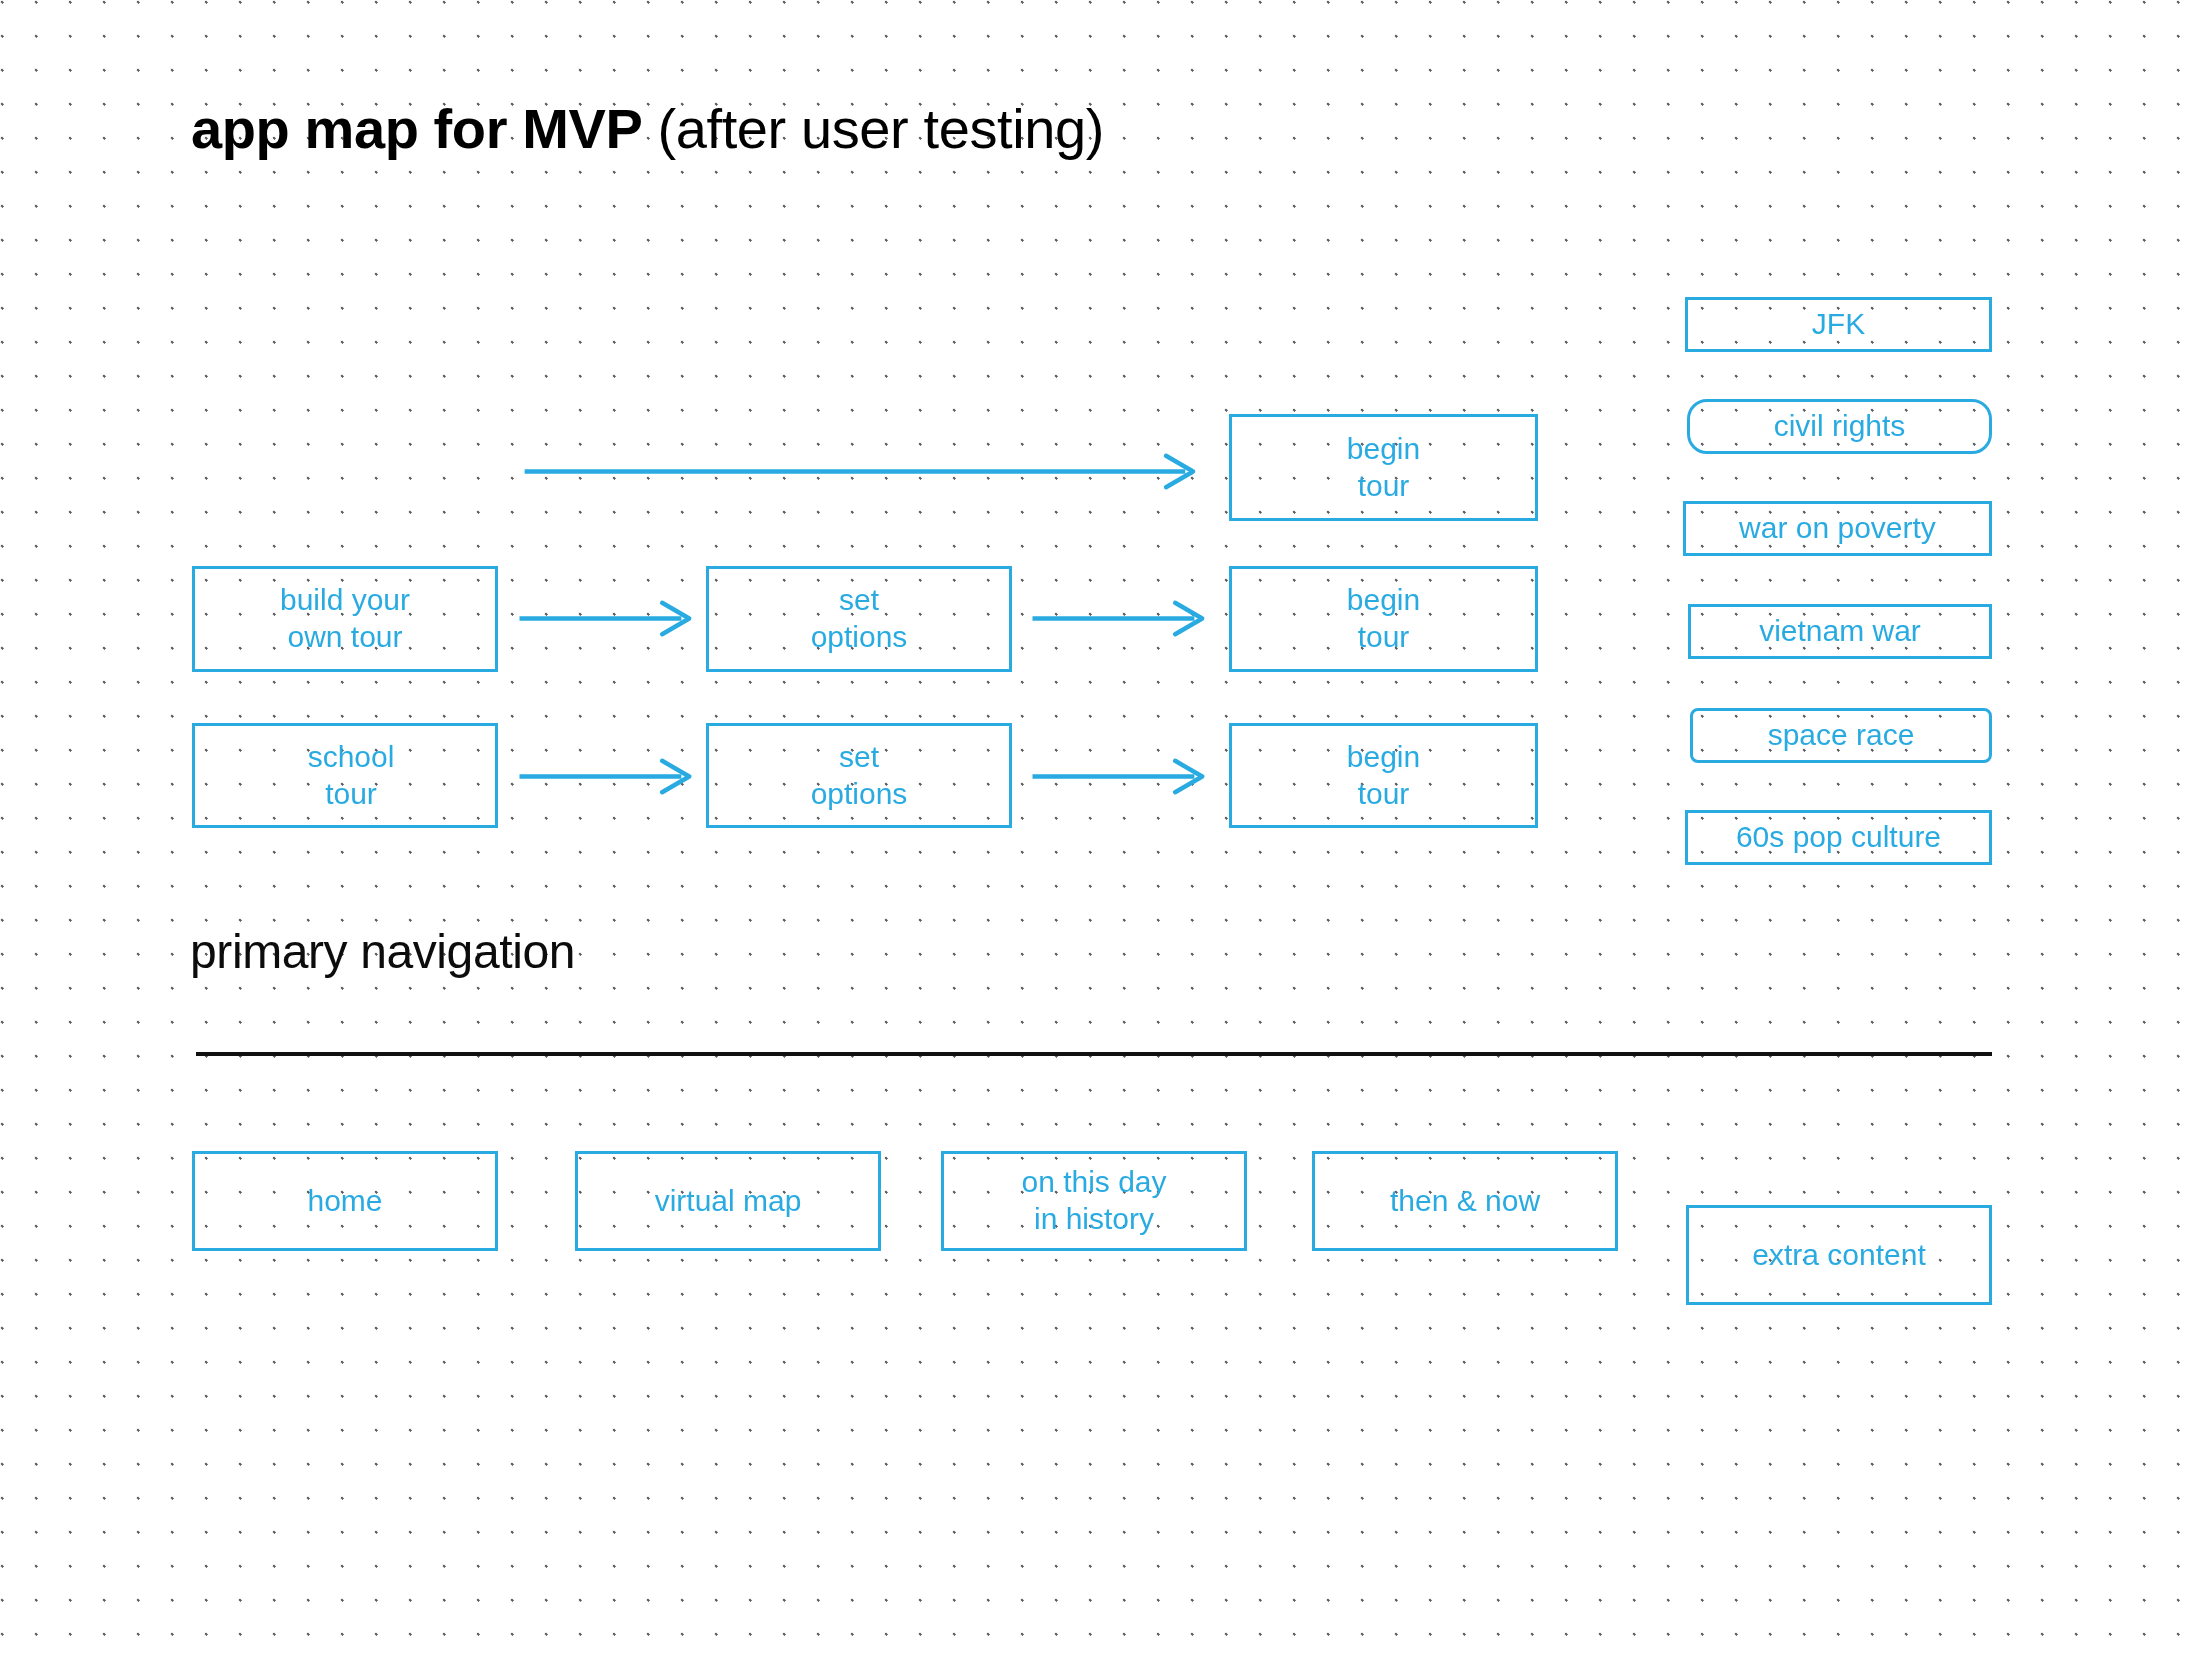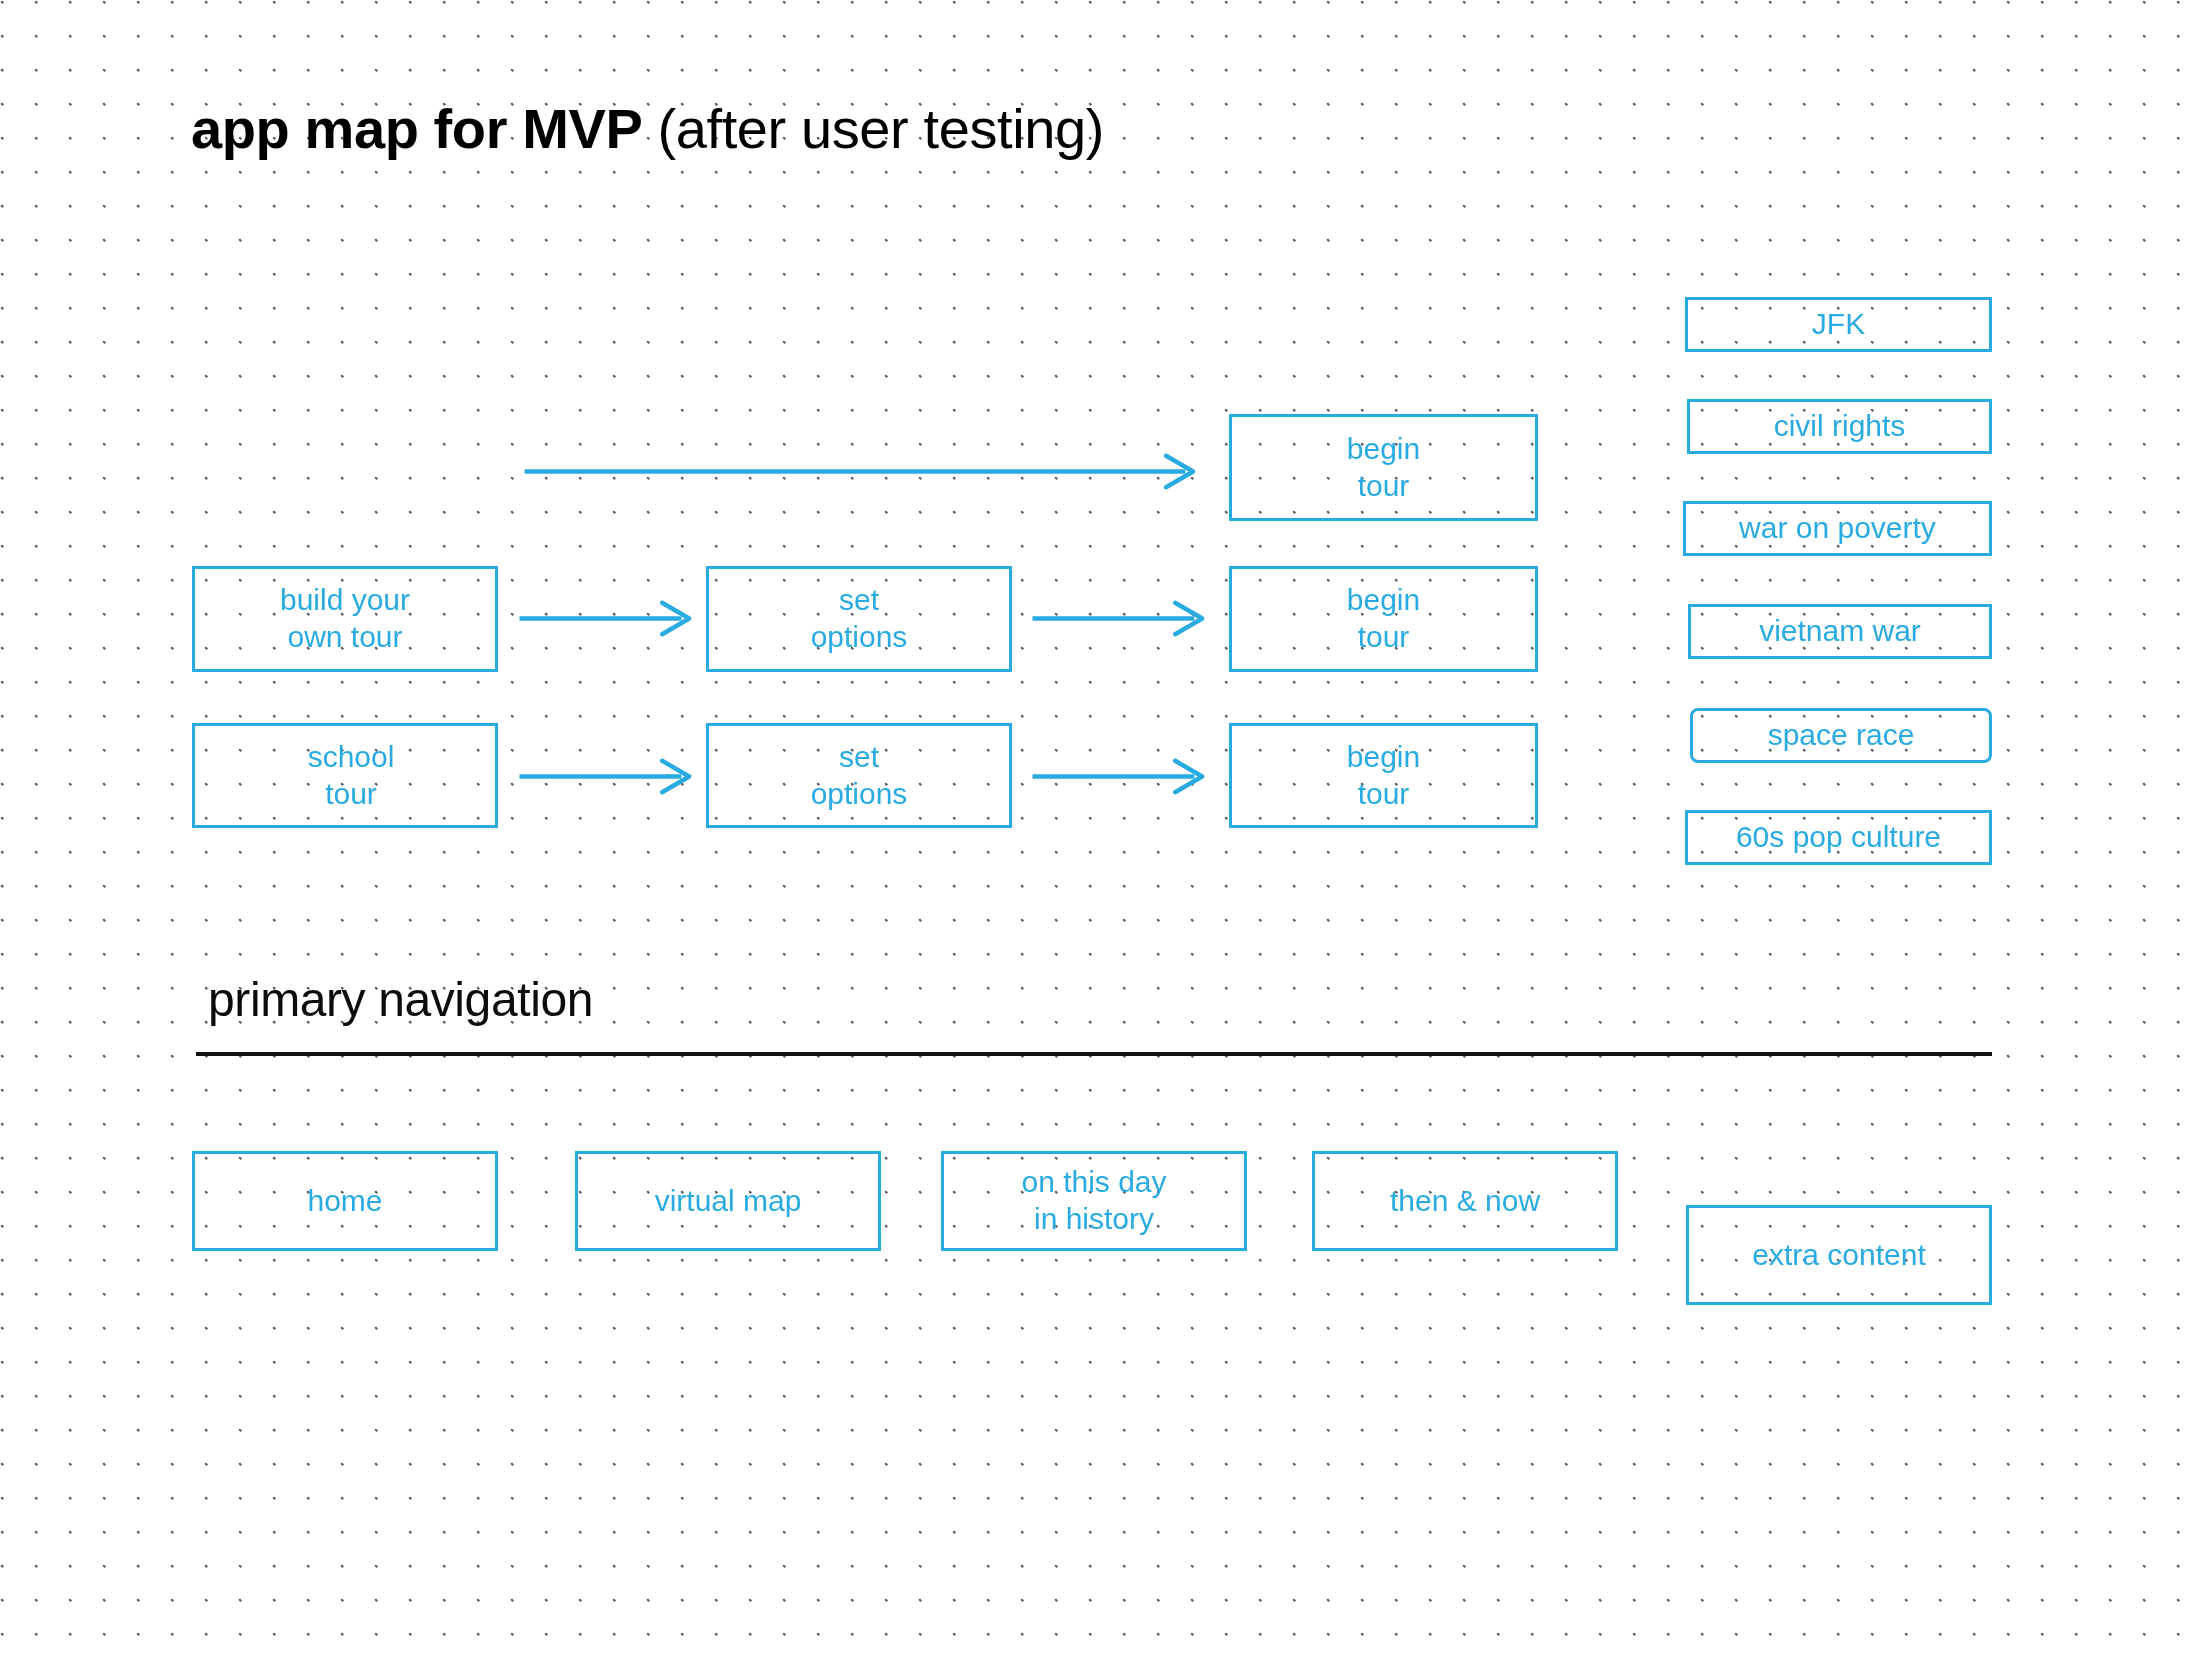--- a/index.html
+++ b/index.html
@@ -65,28 +65,27 @@
     position: absolute;
     height: 35px;
     overflow: visible;
   }
   .arrow svg { display: block; overflow: visible; }
 
   
   #navsection-title {
     position: absolute;
     left: 190px;
-    top: 976px;
+    top: 928px;
     font-size: 48px;
     line-height: 1.0;
     font-weight: 400;
     color: #0c0c0c;
     white-space: nowrap;
     letter-spacing: -0.4px;
-    margin-left: 18px;
   }
   #navsection-rule {
     position: absolute;
     left: 196px;
     top: 1052px;
     width: 1796px;
     height: 4.4px;
     background: #111111;
   }
 </style>
@@ -148,21 +147,21 @@
     <svg width="176" height="35" viewBox="0 0 200 40">
       <line x1="0" y1="20" x2="185" y2="20" stroke="#29ABE2" stroke-width="5"></line>
       <polyline points="163,2 194,20 163,38" fill="none" stroke="#29ABE2" stroke-width="5" stroke-linecap="round" stroke-linejoin="round"></polyline>
     </svg>
   </div>
 
   <div class="wbox" style="left:1229px; top:723px; width:309px; height:105px;">begin
 tour</div>
 
   <div class="wbox" style="left:1685px; top:297px; width:307px; height:55px;">JFK</div>
-  <div class="wbox" style="left:1687px; top:399px; width:305px; height:55px;">civil rights</div>
+  <div class="wbox" style="left:1687px; top:399px; width:305px; height:55px;border-radius:20px;">civil rights</div>
   <div class="wbox" style="left:1688px; top:604px; width:304px; height:55px;">vietnam war</div>
   <div class="wbox" style="left:1683px; top:501px; width:309px; height:55px;">war on poverty</div>
   <div class="wbox" style="left:1690px; top:708px; width:302px; height:55px;border-radius:8px;">space race</div>
   <div class="wbox" style="left:1685px; top:810px; width:307px; height:55px;">60s pop culture</div>
 
   <div id="navsection-title">primary navigation</div>
   <div id="navsection-rule"></div>
 
   <div class="wbox" style="left:192px; top:1151px; width:306px; height:100px;">home</div>
   <div class="wbox" style="left:567px; top:1151px; width:306px; height:100px;margin-left:8px;">virtual map</div>

